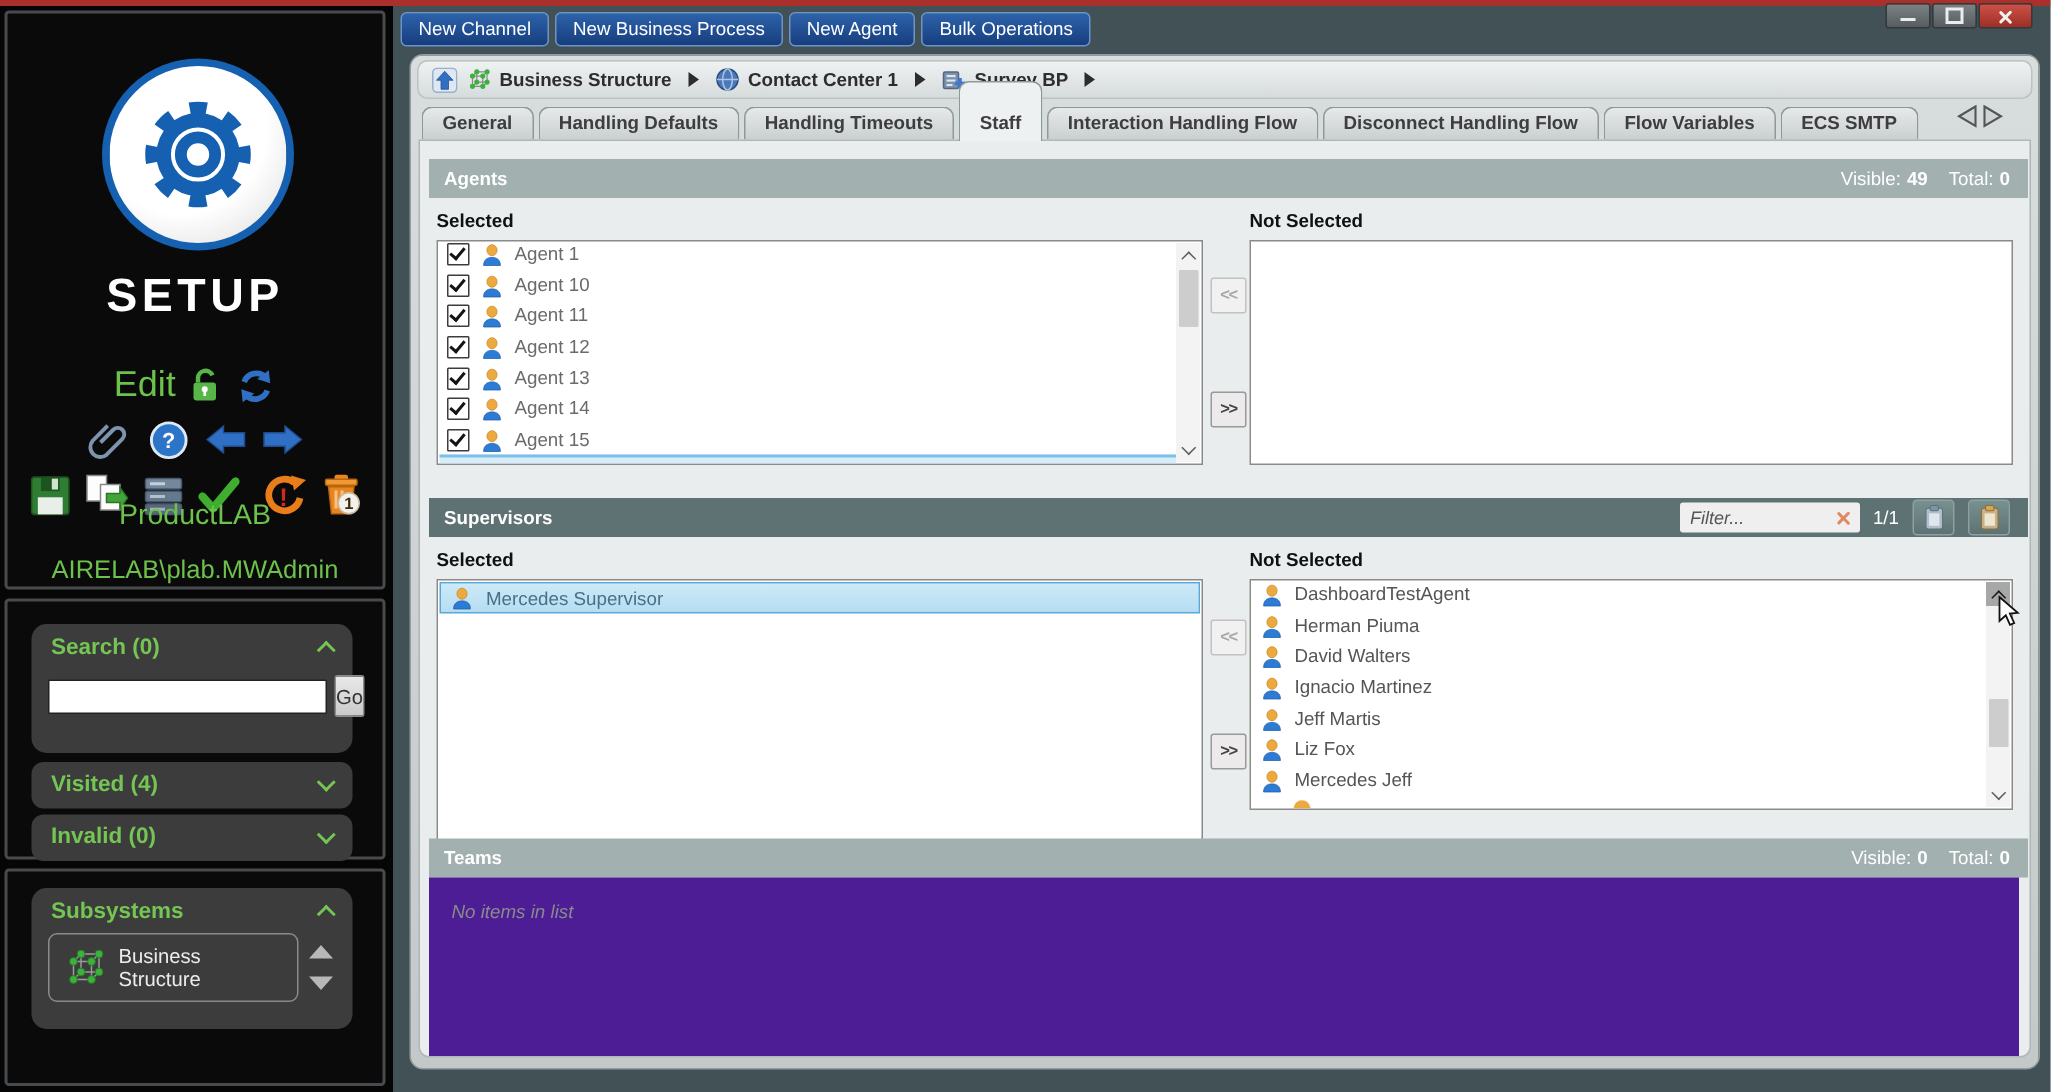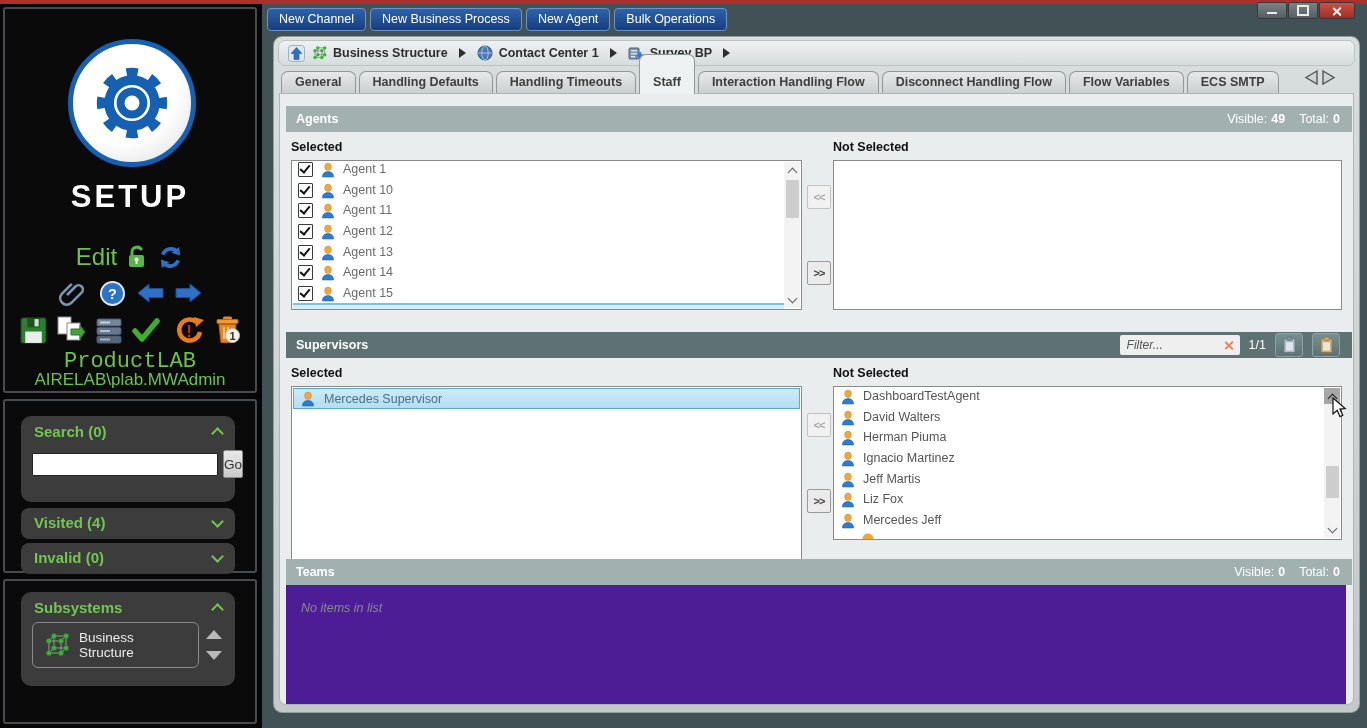--- a/index.html
+++ b/index.html
@@ -27,21 +27,21 @@
   .sbox3{top:579px;height:145px;}
   .logo-circle{position:absolute;left:63px;top:30px;width:128px;height:128px;border-radius:50%;
                background:radial-gradient(circle at 40% 35%,#ffffff 55%,#d9d9d9);border:5px solid #1560b0;box-sizing:border-box;
                display:flex;align-items:center;justify-content:center;}
   .setup-title{position:absolute;left:0;top:170px;width:100%;text-align:center;color:#fff;
                font-size:31px;font-weight:bold;letter-spacing:3px;}
   .edit-row{position:absolute;left:0;top:230px;width:100%;height:36px;display:flex;align-items:center;justify-content:center;gap:9px;}
   .edit-label{color:#6cc24a;font-size:24px;font-weight:500;cursor:pointer;}
   .util-row{position:absolute;left:0;top:268px;width:100%;height:32px;display:flex;align-items:center;justify-content:center;gap:11px;}
   .act-row{position:absolute;left:0;top:303px;width:100%;height:36px;display:flex;align-items:center;justify-content:center;gap:7px;}
-  .org-line{position:absolute;left:0;top:340px;width:100%;text-align:center;color:#6cc24a;font-size:22px;font-family:Liberation Mono, monospace;}
+  .org-line{position:absolute;left:0;top:324px;width:100%;text-align:center;color:#6cc24a;font-size:19px;}
   .user-line{position:absolute;left:0;top:361px;width:100%;text-align:center;color:#6cc24a;font-size:17px;}
 
   .side-panel{position:absolute;left:21px;width:214px;background:#3c3c3c;border-radius:10px;box-sizing:border-box;}
   .sp-head{display:flex;align-items:center;justify-content:space-between;padding:7px 13px 4px;}
   .sp-title{color:#74c553;font-size:15px;font-weight:bold;}
   .chev{width:7px;height:7px;border-right:2.4px solid #74c553;border-bottom:2.4px solid #74c553;display:inline-block;}
   .chev.up{transform:rotate(-135deg);margin-top:4px;}
   .chev.down{transform:rotate(45deg);margin-bottom:3px;}
   .search-panel{top:416px;height:86px;}
   .search-row{display:flex;align-items:center;gap:5px;padding:6px 11px;}
@@ -535,29 +535,29 @@
               <path d="M2.4 15 C2.4 11 5 9.6 8 9.6 C11 9.6 13.6 11 13.6 15 Z" fill="#2c7bd4" stroke="#1f5ea8" stroke-width="0.5"></path>
             </svg>
             <span class="row-label">DashboardTestAgent</span>
           </div>
 
           <div class="row">
             <svg class="icon" width="16" height="16" viewBox="0 0 16 16">
               <ellipse cx="8" cy="4.8" rx="3.4" ry="3.7" fill="#eca93f" stroke="#c98a20" stroke-width="0.5"></ellipse>
               <path d="M2.4 15 C2.4 11 5 9.6 8 9.6 C11 9.6 13.6 11 13.6 15 Z" fill="#2c7bd4" stroke="#1f5ea8" stroke-width="0.5"></path>
             </svg>
+            <span class="row-label">Herman Piuma</span>
+          </div>
+
+          <div class="row">
+            <svg class="icon" width="16" height="16" viewBox="0 0 16 16">
+              <ellipse cx="8" cy="4.8" rx="3.4" ry="3.7" fill="#eca93f" stroke="#c98a20" stroke-width="0.5"></ellipse>
+              <path d="M2.4 15 C2.4 11 5 9.6 8 9.6 C11 9.6 13.6 11 13.6 15 Z" fill="#2c7bd4" stroke="#1f5ea8" stroke-width="0.5"></path>
+            </svg>
             <span class="row-label">David Walters</span>
-          </div>
-
-          <div class="row">
-            <svg class="icon" width="16" height="16" viewBox="0 0 16 16">
-              <ellipse cx="8" cy="4.8" rx="3.4" ry="3.7" fill="#eca93f" stroke="#c98a20" stroke-width="0.5"></ellipse>
-              <path d="M2.4 15 C2.4 11 5 9.6 8 9.6 C11 9.6 13.6 11 13.6 15 Z" fill="#2c7bd4" stroke="#1f5ea8" stroke-width="0.5"></path>
-            </svg>
-            <span class="row-label">Herman Piuma</span>
           </div>
 
           <div class="row">
             <svg class="icon" width="16" height="16" viewBox="0 0 16 16">
               <ellipse cx="8" cy="4.8" rx="3.4" ry="3.7" fill="#eca93f" stroke="#c98a20" stroke-width="0.5"></ellipse>
               <path d="M2.4 15 C2.4 11 5 9.6 8 9.6 C11 9.6 13.6 11 13.6 15 Z" fill="#2c7bd4" stroke="#1f5ea8" stroke-width="0.5"></path>
             </svg>
             <span class="row-label">Ignacio Martinez</span>
           </div>
 

